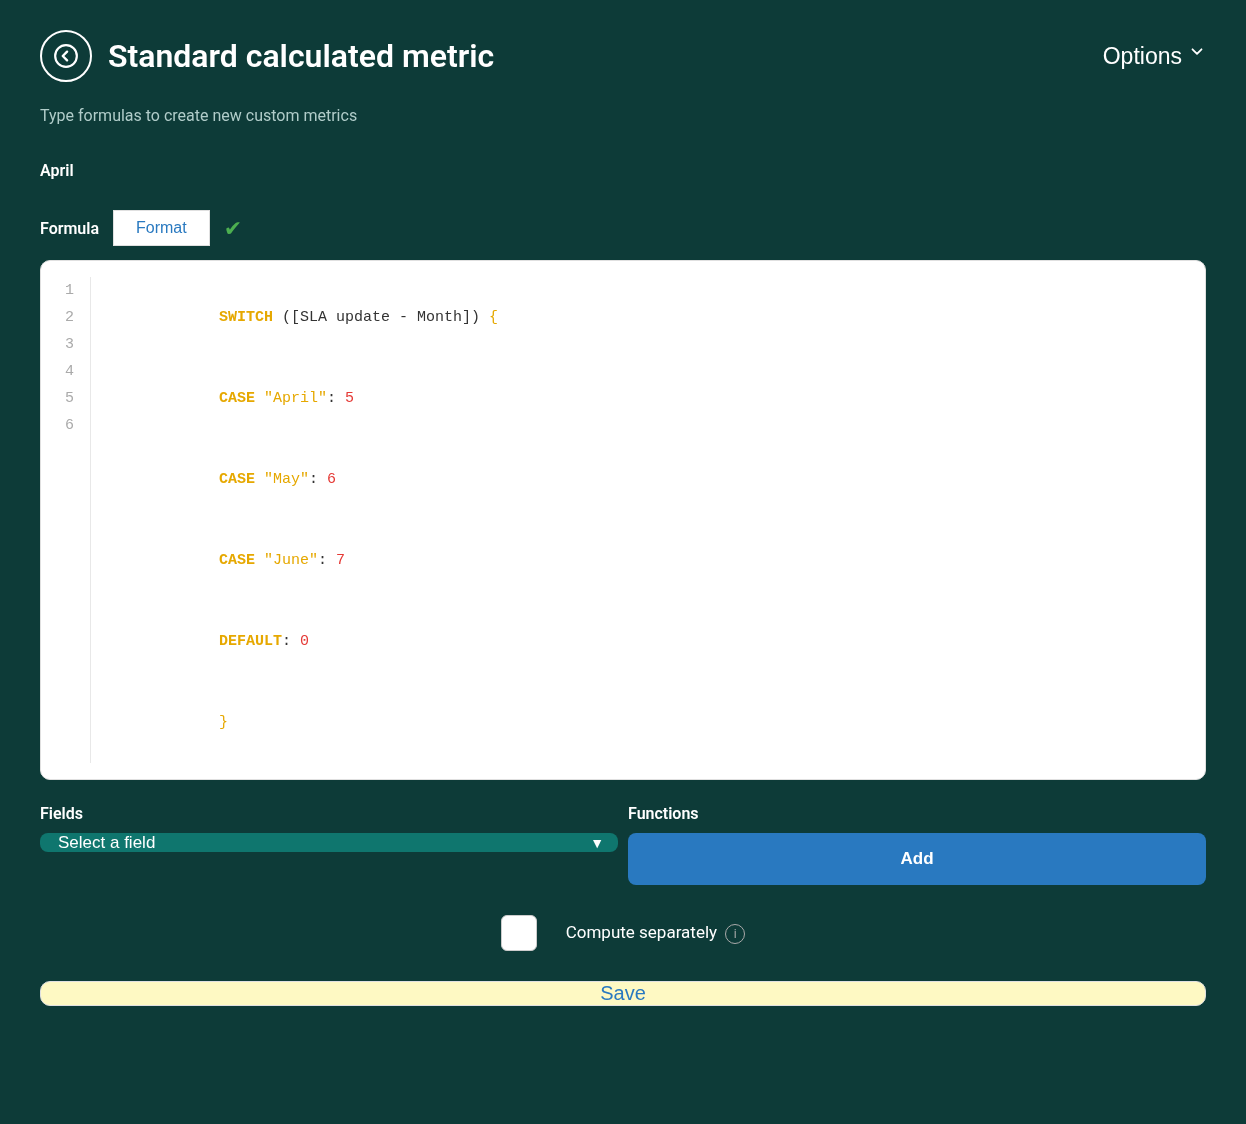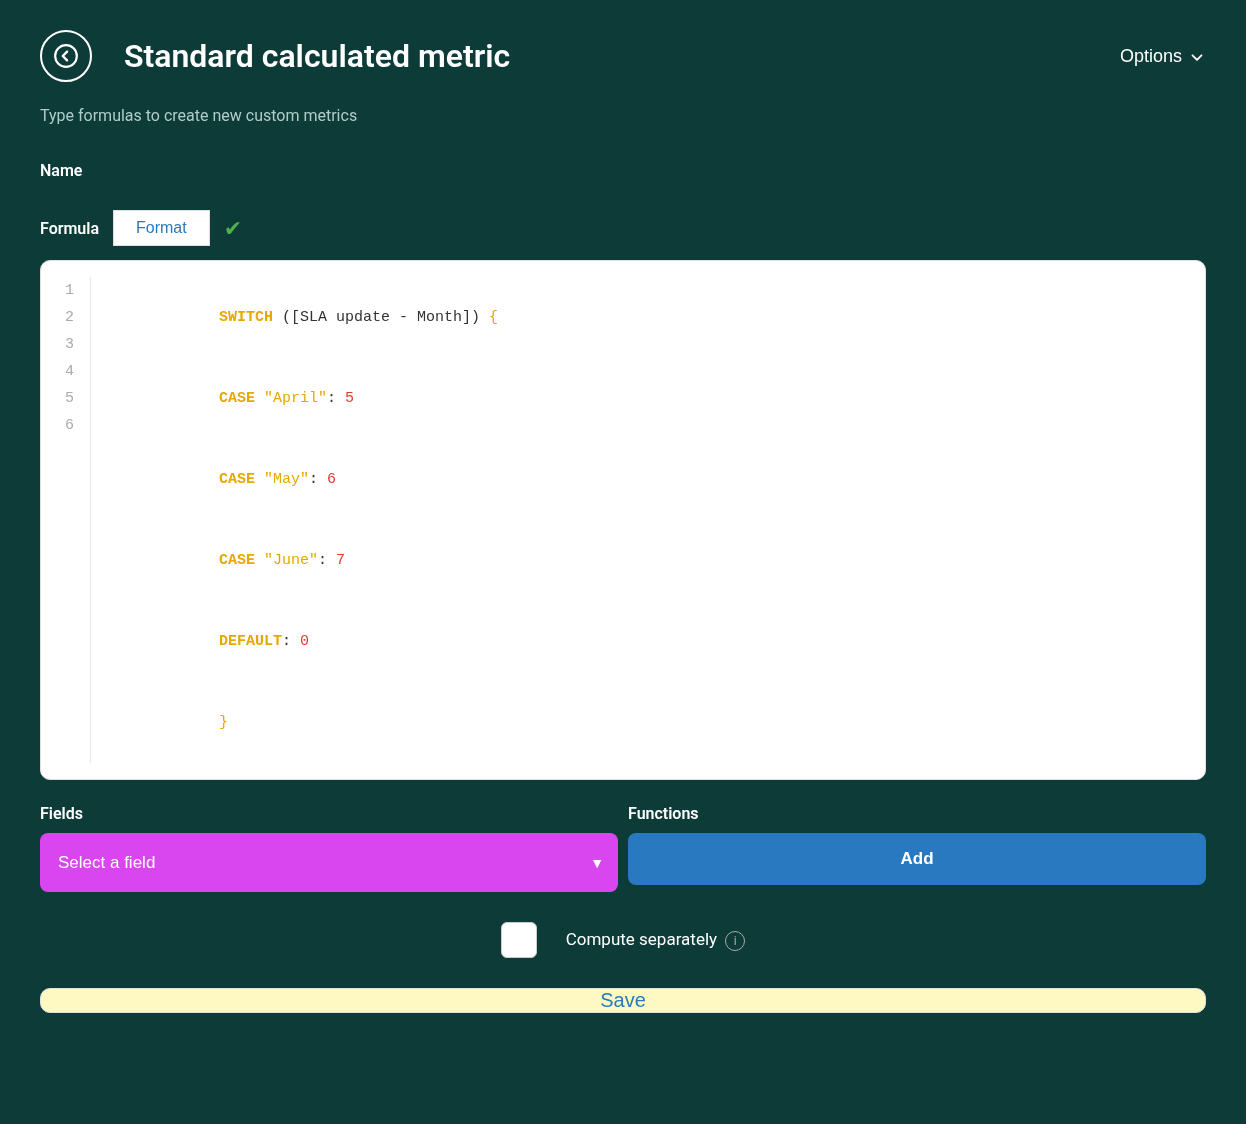--- a/index.html
+++ b/index.html
@@ -19,21 +19,21 @@
     
     .header {
       display: flex;
       align-items: center;
       justify-content: space-between;
       margin-bottom: 24px;
     }
     .header-left {
       display: flex;
       align-items: center;
-      gap: 32px;
+      gap: 16px;
     }
     .back-btn {
       width: 52px;
       height: 52px;
       border-radius: 50%;
       border: 2.5px solid #ffffff;
       display: flex;
       align-items: center;
       justify-content: center;
       cursor: pointer;
@@ -48,26 +48,26 @@
       stroke-linecap: round;
       stroke-linejoin: round;
     }
     .page-title {
       font-size: 32px;
       font-weight: 600;
       color: #ffffff;
     }
     .options-btn {
       display: flex;
-      align-items: flex-end;
+      align-items: flex-start;
       gap: 6px;
       background: transparent;
       border: none;
       color: #ffffff;
-      font-size: 18px;
+      font-size: 23px;
       cursor: pointer;
       font-weight: 400;
     }
     .options-btn svg {
       width: 18px;
       height: 18px;
       fill: #ffffff;
     }
 
     
@@ -179,25 +179,25 @@
     }
     .functions-col {
       flex: 1;
     }
     .select-wrapper {
       position: relative;
       width: 100%;
     }
     .select-wrapper select {
       width: 100%;
-      background: #d946ef;
+      background: #0f766e;
       color: #ffffff;
       border: none;
       border-radius: 8px;
-      padding: 20px 18px;
+      padding: 0 18px;
       font-size: 17px;
       appearance: none;
       cursor: pointer;
       outline: none;
     }
     .select-wrapper select option {
       background: #1a6b8a;
       color: #fff;
     }
     .select-arrow {
@@ -292,21 +292,21 @@
         <path d="M5 7l5 5 5-5" stroke="#fff" stroke-width="2" fill="none" stroke-linecap="round" stroke-linejoin="round"></path>
       </svg>
     </button>
   </div>
 
   
   <p class="subtitle">Type formulas to create new custom metrics</p>
 
   
   <div class="name-section">
-    <div class="section-label">Name</div>
+    <div class="section-label">April</div>
   </div>
 
   
   <div class="formula-section">
     <div class="formula-header">
       <span class="formula-label">Formula</span>
       <button class="format-btn">Format</button>
       <span class="check-icon">✔</span>
     </div>
 

